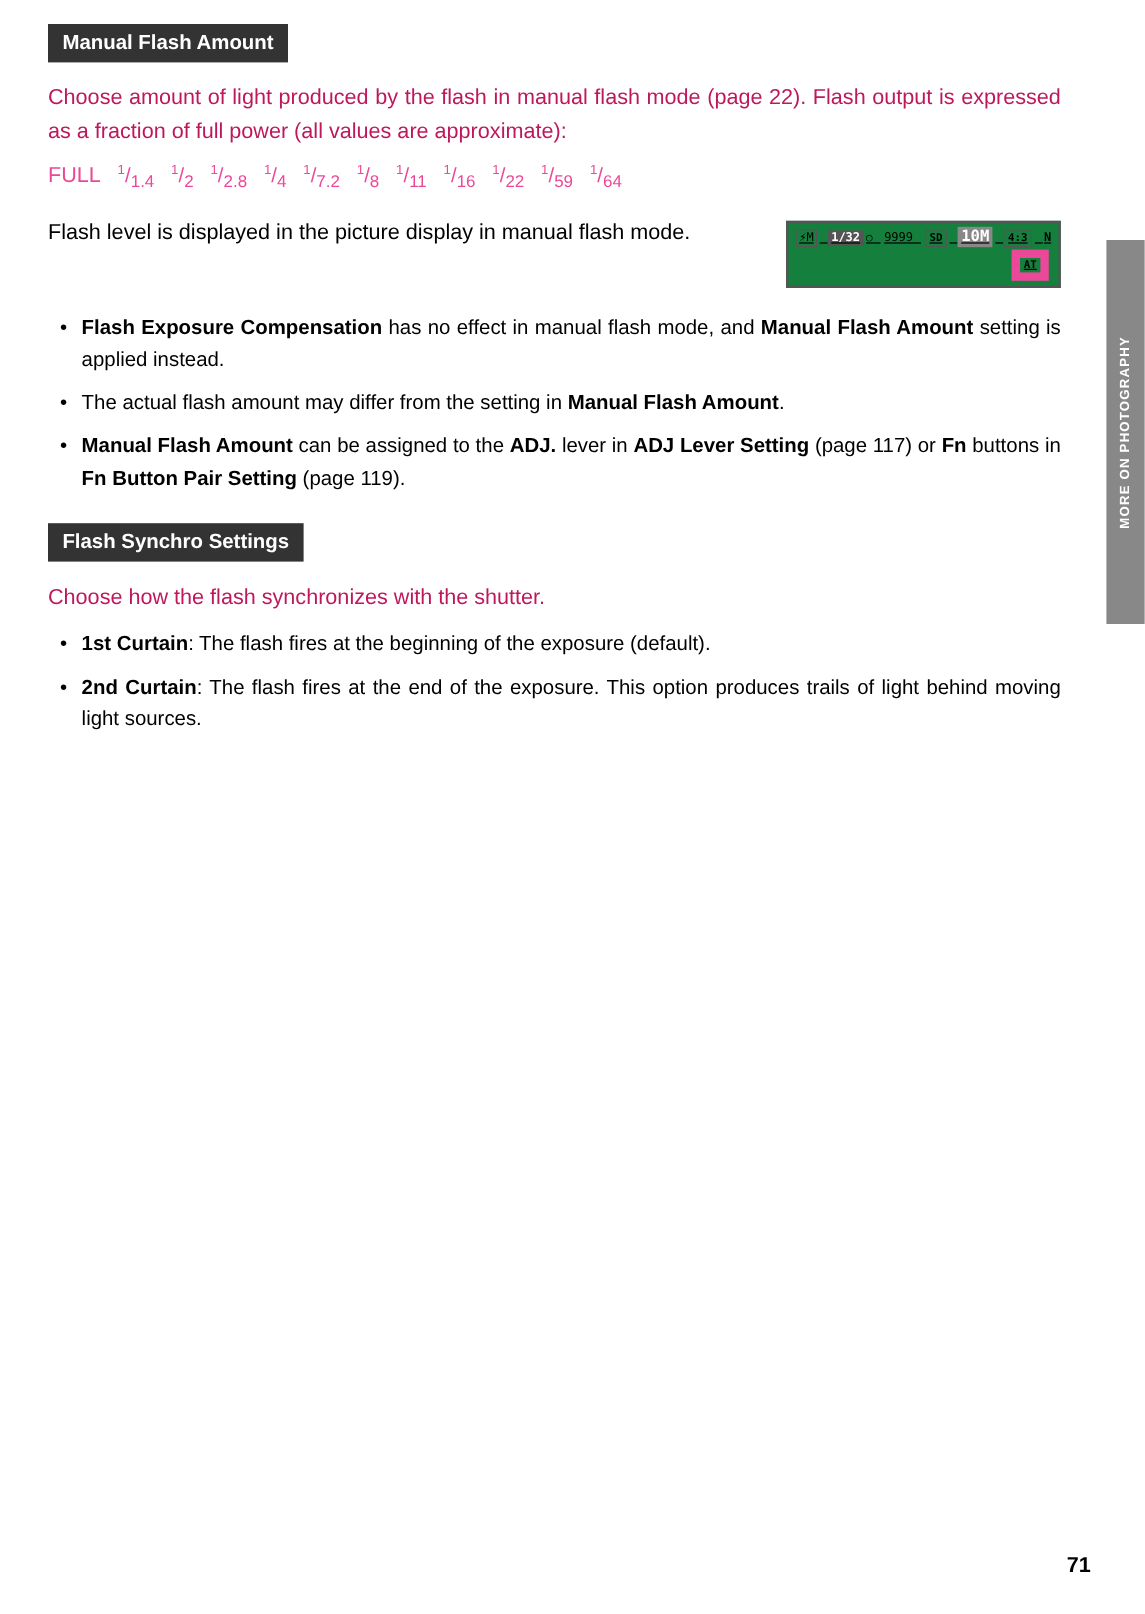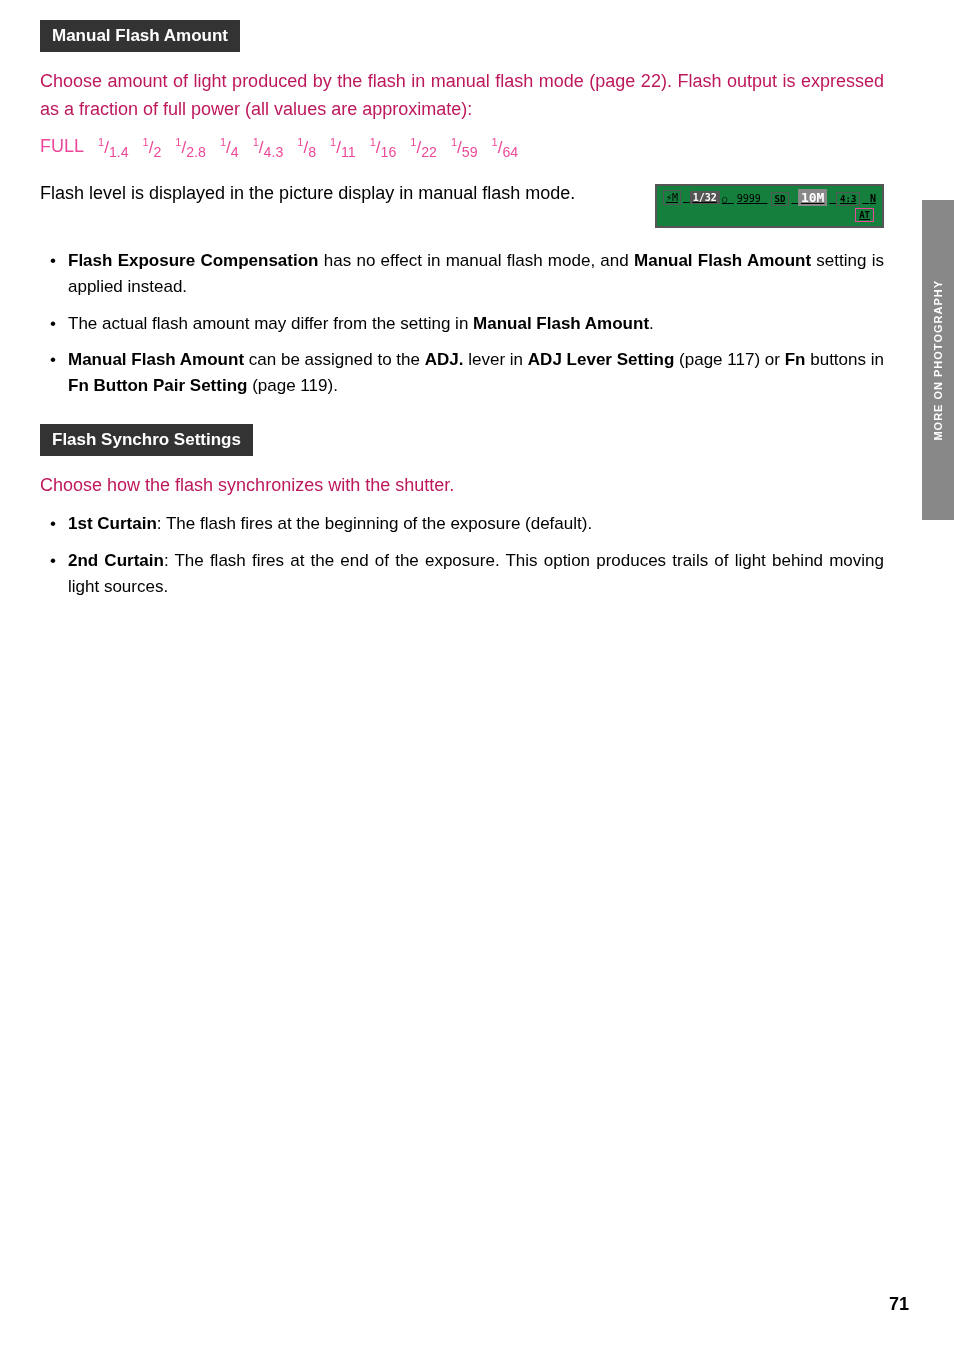--- a/index.html
+++ b/index.html
@@ -245,21 +245,21 @@
 
     <p class="body-text">Choose amount of light produced by the flash in manual flash mode (page 22). Flash output is expressed as a fraction of full power (all values are approximate):</p>
 
     
     <div class="fractions-row">
       <span class="full-text">FULL</span>
       <span><sup>1</sup>/<sub>1.4</sub></span>
       <span><sup>1</sup>/<sub>2</sub></span>
       <span><sup>1</sup>/<sub>2.8</sub></span>
       <span><sup>1</sup>/<sub>4</sub></span>
-      <span><sup>1</sup>/<sub>4.3</sub></span>
+      <span><sup>1</sup>/<sub>7.2</sub></span>
       <span><sup>1</sup>/<sub>8</sub></span>
       <span><sup>1</sup>/<sub>11</sub></span>
       <span><sup>1</sup>/<sub>16</sub></span>
       <span><sup>1</sup>/<sub>22</sub></span>
       <span><sup>1</sup>/<sub>59</sub></span>
       <span><sup>1</sup>/<sub>64</sub></span>
     </div>
 
     
     <div class="flash-level-section">
@@ -274,21 +274,21 @@
           <span>
             <span style="font-size:9px;">◯</span>
             <span style="font-size:10px; margin-left:3px;">9999</span>
             <span class="cam-badge-outlined" style="font-size:9px; margin-left:3px;">SD</span>
             <span class="cam-badge" style="font-size:13px; background:#888;">10M</span>
             <span class="cam-badge-outlined" style="font-size:9px;">4:3</span>
             <span style="font-size:10px; font-weight:bold; margin-left:1px;">N</span>
           </span>
         </div>
         <div class="camera-display-row2">
-          <span class="cam-badge-outlined" style="font-size:9px; border:1px solid #ec4899;">AT</span>
+          <span class="cam-badge-outlined" style="font-size:9px; border:7px solid #ec4899;">AT</span>
         </div>
       </div>
     </div>
 
     
     <div class="note-section">
 
       <ul class="bullet-list">
         <li>
           <span class="bold-term">Flash Exposure Compensation</span><span> has no effect in manual flash mode, and </span><span class="bold-term">Manual Flash Amount</span><span> setting is applied instead.</span>

